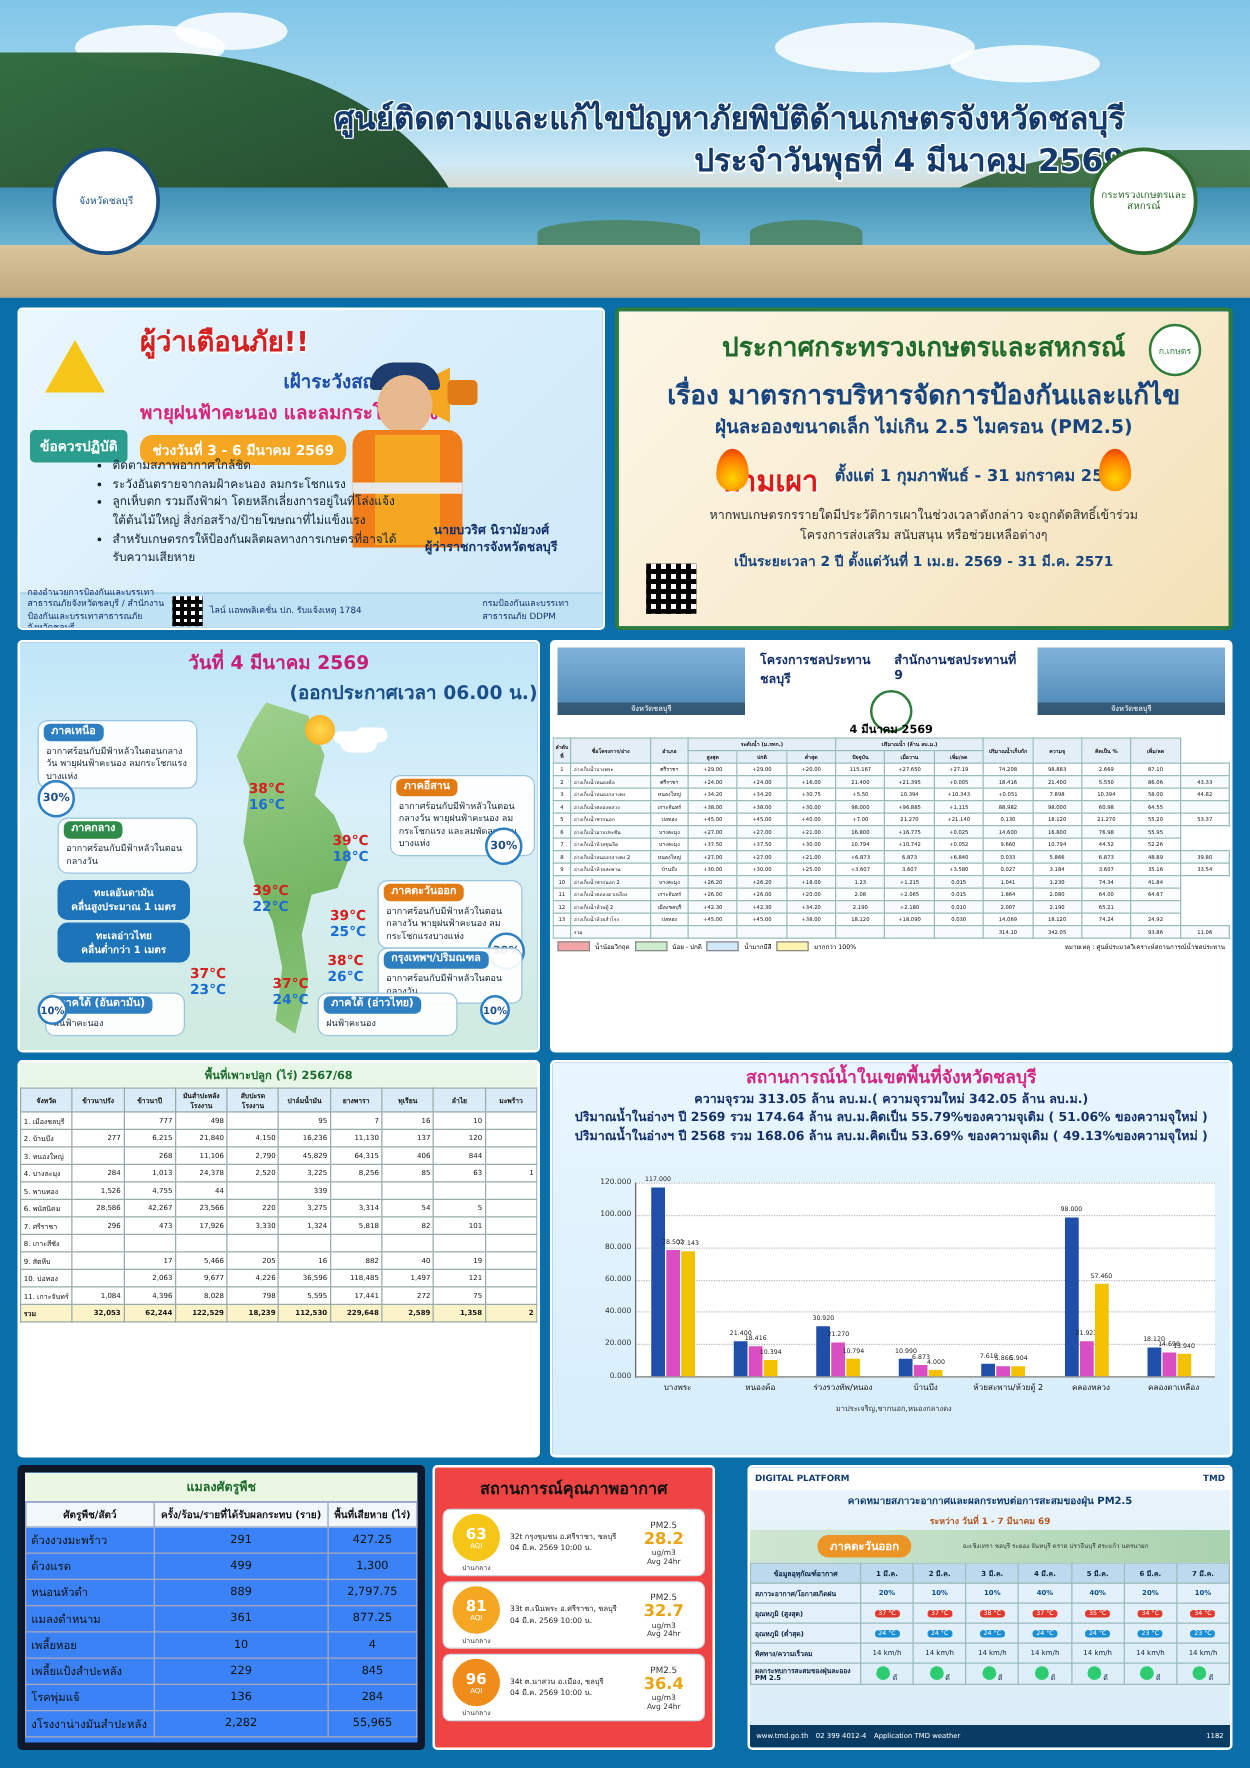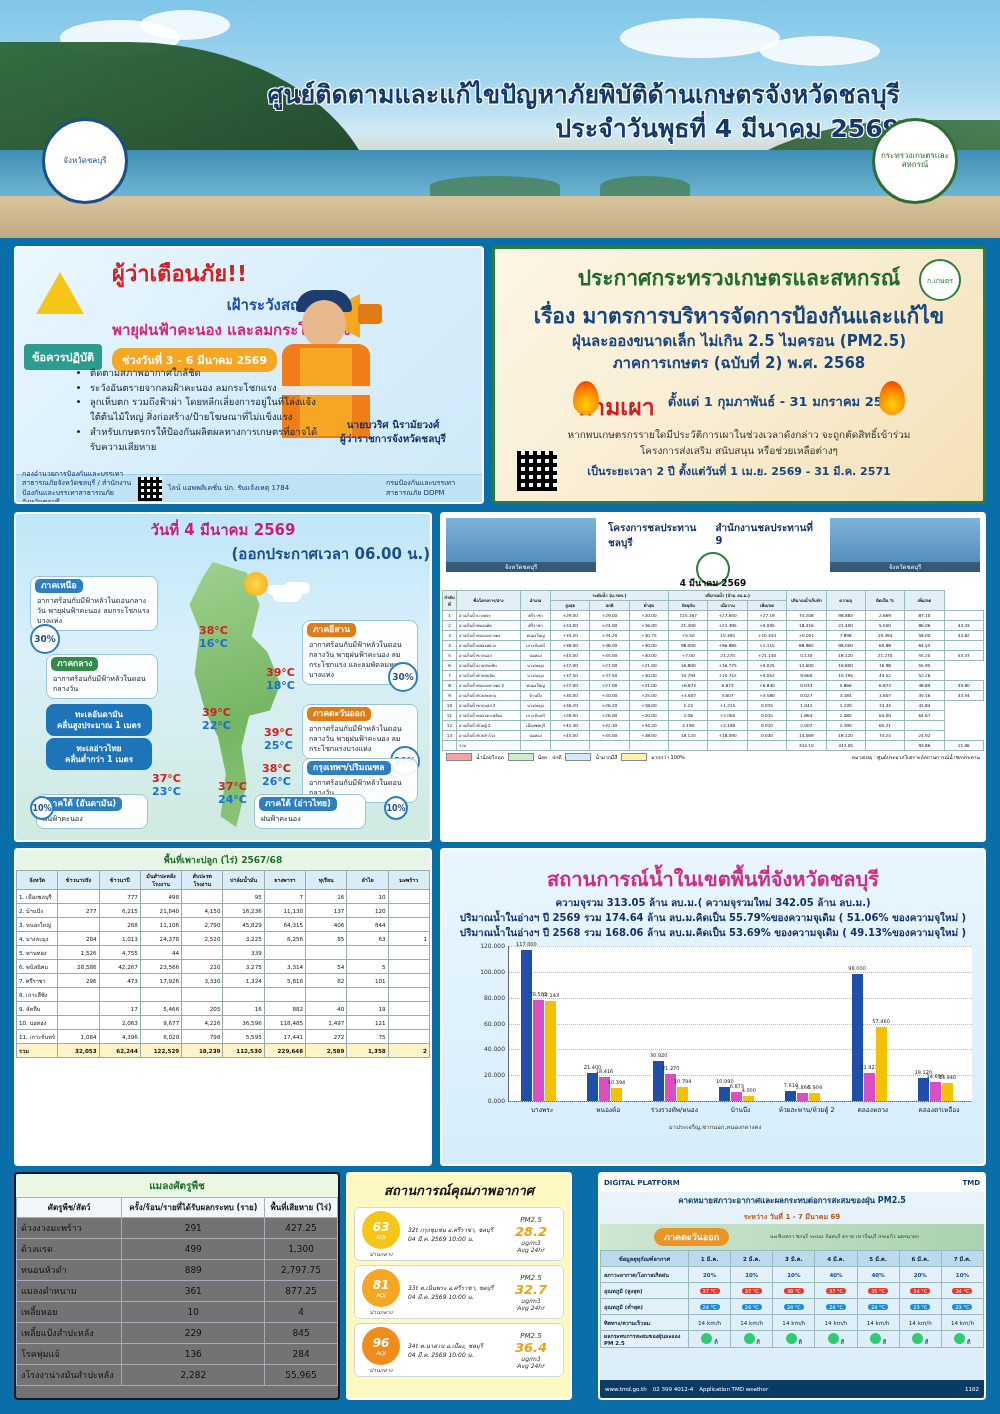--- a/index.html
+++ b/index.html
@@ -212,21 +212,21 @@
   .cell-red   { background:#f4a6a6 !important; }
   .legend { display:flex; gap:4px; font-size:5px; padding:2px 4px; align-items:center;}
   .legend .sw { width:26px;height:8px;border:0.5px solid #888; }
 
   
   #reservoir-panel {
     left:440px; top:848px; width:546px; height:318px;
     background:linear-gradient(to bottom,#e9f6ff,#d6edfb);
     border:2px solid #fff; border-radius:4px; overflow:hidden;
   }
-  #reservoir-panel .r-title { text-align:center; color:#d12a86; font-size:20px; font-weight:bold; padding-top:13px;}
+  #reservoir-panel .r-title { text-align:center; color:#d12a86; font-size:14px; font-weight:bold; padding-top:0;}
   #reservoir-panel .r-line { text-align:center; color:#14306b; font-size:10px; font-weight:bold; line-height:1.5;}
   .chart-area { position:absolute; left:10px; top:92px; width:526px; height:190px; }
   .chart-plot { position:absolute; left:56px; top:4px; right:6px; bottom:30px;
     border-left:1px solid #666; border-bottom:1px solid #666; background:#fff;}
   .gridline { position:absolute; left:0; right:0; border-top:1px dotted #bbb; }
   .ylabel { position:absolute; left:-54px; width:50px; text-align:right; font-size:6px; color:#333; transform:translateY(-4px);}
   .bargroup { position:absolute; bottom:0; display:flex; align-items:flex-end; gap:1px; }
   .bar { width:11px; position:relative; }
   .bar .v { position:absolute; top:-9px; left:50%; transform:translateX(-50%);
     font-size:5px; color:#222; white-space:nowrap; }
@@ -242,34 +242,34 @@
     background:#e7f6e7; padding:3px 0; }
   table.crop { width:100%; border-collapse:collapse; font-size:5.6px; table-layout:fixed;}
   table.crop th, table.crop td { border:0.5px solid #9aa; padding:1px 2px; text-align:right; color:#111; height:14px;}
   table.crop th { background:#d9ecf7; text-align:center; font-weight:bold; font-size:5.4px;}
   table.crop td.l { text-align:left; }
   table.crop tr.total td { background:#fdf3c8; font-weight:bold; }
 
   
   #pest-panel {
     left:14px; top:1172px; width:326px; height:228px;
-    background:#737373; border:2px solid #0f172a; border-radius:4px; overflow:hidden;
+    background:#3b82f6; border:6px solid #0f172a; border-radius:4px; overflow:hidden;
   }
   #pest-panel .pp-title { text-align:center; font-size:10px; font-weight:bold; color:#1b6b2b;
     background:#eaf7e2; padding:4px 0; }
   table.pest { width:100%; border-collapse:collapse; font-size:9px;}
   table.pest th, table.pest td { border:0.5px solid #aab; padding:3px 4px; color:#111; }
   table.pest th { background:#f2f7fb; font-size:8px; text-align:center; font-weight:bold;}
   table.pest td.l { text-align:left; }
   table.pest td.c { text-align:center; }
 
   
   #air-panel {
     left:346px; top:1172px; width:226px; height:228px;
-    background:#fef9c3; border:2px solid #fff; border-radius:4px; overflow:hidden;font-style:italic;
+    background:#ef4444; border:2px solid #fff; border-radius:4px; overflow:hidden;
   }
   #air-panel .ap-title { text-align:center; font-size:13px; font-weight:bold; color:#111; padding:6px 0 2px;}
   .aq-card { display:flex; align-items:center; border:1px solid #cfd8e0; border-radius:6px;
     margin:4px 6px; padding:4px; background:#fff; height:54px;}
   .aq-badge { width:38px;height:38px;border-radius:50%; display:flex; flex-direction:column;
     align-items:center; justify-content:center; color:#fff; font-weight:bold; font-size:12px; flex:0 0 38px;}
   .aq-badge small { font-size:5.5px; font-weight:normal;}
   .aq-badge-label { font-size:5.5px; color:#333; text-align:center; margin-top:1px;}
   .aq-mid { flex:1; padding-left:5px; font-size:6px; color:#222; line-height:1.5;}
   .aq-right { text-align:center; flex:0 0 56px; }
@@ -372,21 +372,20 @@
     <div style="flex:1;line-height:1.3;">ไลน์ แอพพลิเคชั่น  ปภ. รับแจ้งเหตุ 1784</div>
     <div style="flex:0 0 90px;line-height:1.3;">กรมป้องกันและบรรเทาสาธารณภัย DDPM</div>
   </div>
 </div>
 
 <div class="panel" id="poster-announce">
   <div class="emblem">ก.เกษตร</div>
   <div class="a1">ประกาศกระทรวงเกษตรและสหกรณ์</div>
   <div class="a2">เรื่อง มาตรการบริหารจัดการป้องกันและแก้ไข</div>
   <div class="a3">ฝุ่นละอองขนาดเล็ก ไม่เกิน 2.5 ไมครอน (PM2.5)</div>
-  <div class="a4">ภาคการเกษตร (ฉบับที่ 2) พ.ศ. 2568</div>
   <div style="position:relative;height:40px;margin-top:4px;">
     <div class="flame" style="left:78px;top:2px;"></div>
     <div class="flame" style="right:78px;top:2px;"></div>
     <span class="ban">ห้ามเผา</span>
     <span class="ban-date">ตั้งแต่ 1 กุมภาพันธ์ - 31 มกราคม 2569</span>
   </div>
   <div class="note" style="padding:0 58px;">หากพบเกษตรกรรายใดมีประวัติการเผาในช่วงเวลาดังกล่าว จะถูกตัดสิทธิ์เข้าร่วมโครงการส่งเสริม สนับสนุน หรือช่วยเหลือต่างๆ</div>
   <div class="period">เป็นระยะเวลา 2 ปี ตั้งแต่วันที่ 1 เม.ย. 2569 - 31 มี.ค. 2571</div>
   <div class="qr2"></div>
 </div>
@@ -403,21 +402,21 @@
   <div class="wbox" style="left:14px;top:62px;width:128px;">
     <span class="wt">ภาคเหนือ</span>
     <span>อากาศร้อนกับมีฟ้าหลัวในตอนกลางวัน พายุฝนฟ้าคะนอง ลมกระโชกแรงบางแห่ง</span>
   </div>
   <div class="rainpct" style="left:14px;top:110px;">30%</div>
   <div class="temp-pill" style="left:183px;top:110px;">
     <div class="hi">38°C</div>
     <div class="lo">16°C</div>
   </div>
 
-  <div class="wbox orange" style="left:286px;top:106px;width:116px;">
+  <div class="wbox orange" style="left:296px;top:106px;width:116px;">
     <span class="wt">ภาคอีสาน</span>
     <span>อากาศร้อนกับมีฟ้าหลัวในตอนกลางวัน พายุฝนฟ้าคะนอง ลมกระโชกแรง และลมพัดลมหมุนบางแห่ง</span>
   </div>
   <div class="rainpct" style="left:372px;top:148px;">30%</div>
   <div class="temp-pill" style="left:250px;top:152px;">
     <div class="hi">39°C</div>
     <div class="lo">18°C</div>
   </div>
 
   <div class="wbox green" style="left:30px;top:140px;width:112px;">

